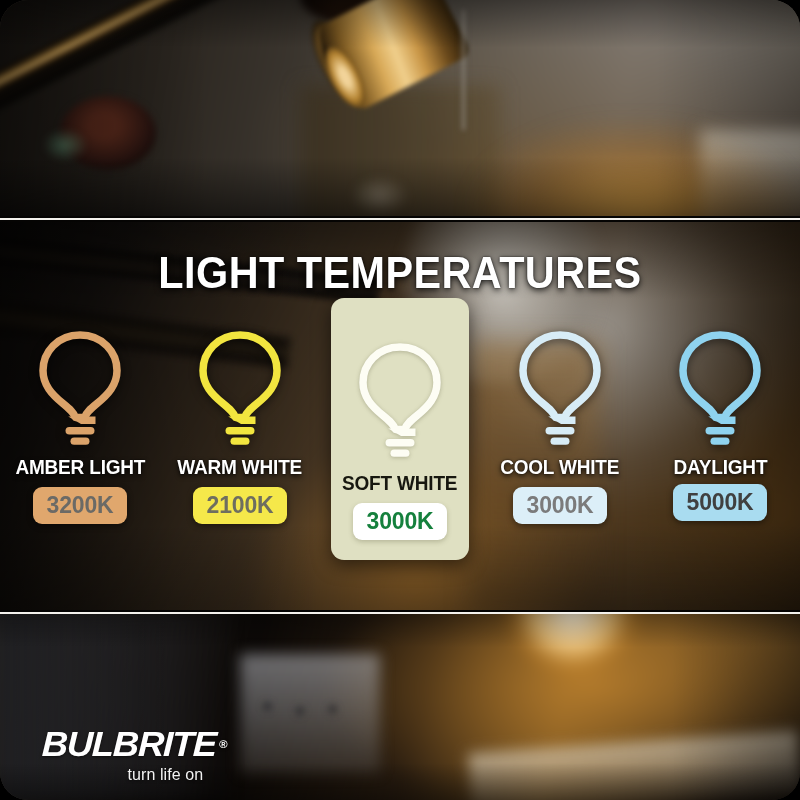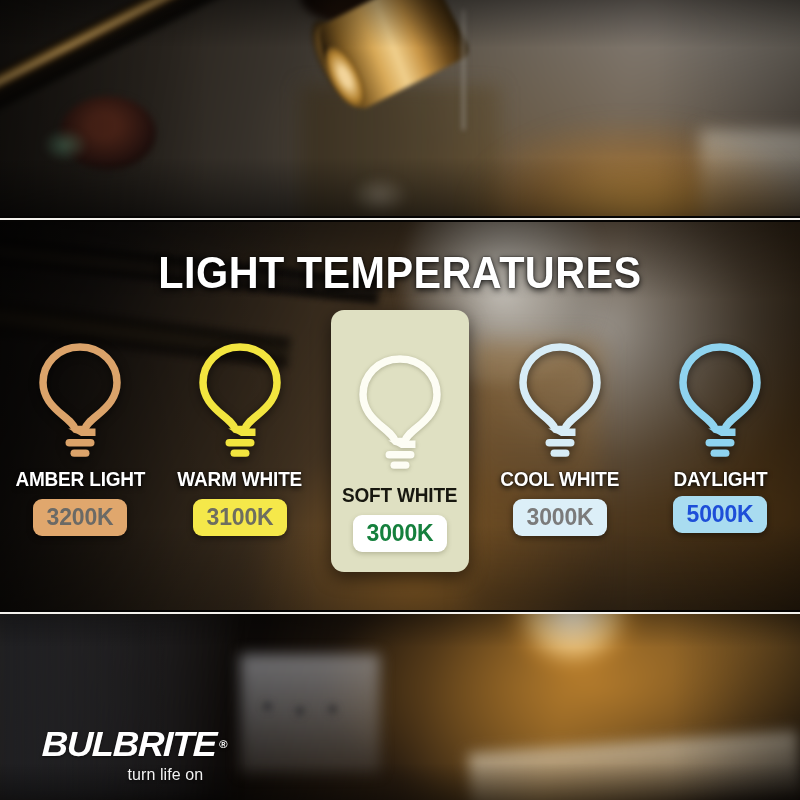--- a/index.html
+++ b/index.html
@@ -1,19 +1,19 @@
 <!DOCTYPE html>
 <html><head>
 <meta charset="utf-8">
 <style>
   * { margin:0; padding:0; box-sizing:border-box; }
   html,body { width:800px; height:800px; background:#000; overflow:hidden; }
   body { font-family:"Liberation Sans", sans-serif; }
 
-  .poster { position:relative; width:800px; height:800px; overflow:hidden; background:#0b0906; }
+  .poster { position:relative; width:800px; height:800px; overflow:hidden; background:#0b0906;border-radius:28px; }
 
   
   .band-top {
     position:absolute; left:0; top:0; width:800px; height:218px;
     overflow:hidden; background:#2a2520;
   }
   .band-top .wall {
     position:absolute; inset:-10%;
     background:
       radial-gradient(ellipse 55% 60% at 78% 95%, rgba(214,148,48,.55), rgba(150,96,26,.18) 45%, rgba(0,0,0,0) 72%),
@@ -203,21 +203,21 @@
     font-weight:bold; font-size:44px; line-height:46px;
     letter-spacing:.5px;
     color:#ffffff;
     transform:scaleX(.94); transform-origin:center;
     text-shadow:0 2px 7px rgba(0,0,0,.85), 0 0 2px rgba(0,0,0,.7);
     z-index:6;
   }
 
   
   .row {
-    position:absolute; left:0; top:322px; width:800px; height:240px;
+    position:absolute; left:0; top:310px; width:800px; height:240px;
     display:flex; align-items:flex-start; z-index:6;
   }
   .col {
     position:relative; flex:1 1 0; height:100%;
     display:flex; flex-direction:column; align-items:center;
     padding-top:18px;
   }
   .col.featured { padding-top:0; }
 
   .card {
@@ -356,21 +356,21 @@
                      C20 66.5 11 57 11 42.5 C11 24 25.5 7 48 7 Z"></path>
           </g>
           <g fill="#f2e53f">
             <path d="M36.2 88.5 L63.5 88.5 L63.5 96 L49 96 Z"></path>
             <rect x="33.5" y="99" width="29" height="7.6" rx="3.8"></rect>
             <rect x="38.5" y="109.6" width="19" height="7.2" rx="3.6"></rect>
           </g>
         </svg>
       </div>
       <div class="label" style="color: rgb(255, 255, 255);">WARM WHITE</div>
-      <div class="badge" style="background: rgb(245, 232, 74); color: rgb(110, 110, 96);">3100K</div>
+      <div class="badge" style="background: rgb(245, 232, 74); color: rgb(110, 110, 96);">2100K</div>
     </div>
 
     <div class="col featured">
       <div class="card" style="background: rgb(223, 224, 194);"></div>
       <div class="bulb">
         <svg viewBox="0 0 96 118" aria-hidden="true">
           <g fill="none" stroke="#fdfdf4" stroke-width="7.5" stroke-linecap="round" stroke-linejoin="round">
             <path d="M48 7 C70.5 7 85 24 85 42.5 C85 57 76 66.5 65 75.5
                      C58.5 80.8 54.5 84 52.5 89.5
                      L43.5 89.5 C41.5 84 37.5 80.8 31 75.5
@@ -417,21 +417,21 @@
                      C20 66.5 11 57 11 42.5 C11 24 25.5 7 48 7 Z"></path>
           </g>
           <g fill="#8fd3ef">
             <path d="M36.2 88.5 L63.5 88.5 L63.5 96 L49 96 Z"></path>
             <rect x="33.5" y="99" width="29" height="7.6" rx="3.8"></rect>
             <rect x="38.5" y="109.6" width="19" height="7.2" rx="3.6"></rect>
           </g>
         </svg>
       </div>
       <div class="label" style="color: rgb(255, 255, 255);">DAYLIGHT</div>
-      <div class="badge" style="background: rgb(169, 220, 240); color: #1d4ed8; margin-top: 6px;">5000K</div>
+      <div class="badge" style="background: rgb(169, 220, 240); color: #404040; margin-top: 6px;">5000K</div>
     </div>
 
   </div>
 
   <div class="divider bottom">
     <div class="hair" style="background: rgb(243, 241, 236);"></div>
   </div>
 
   <div class="band-bot">
     <div class="bg"></div>

